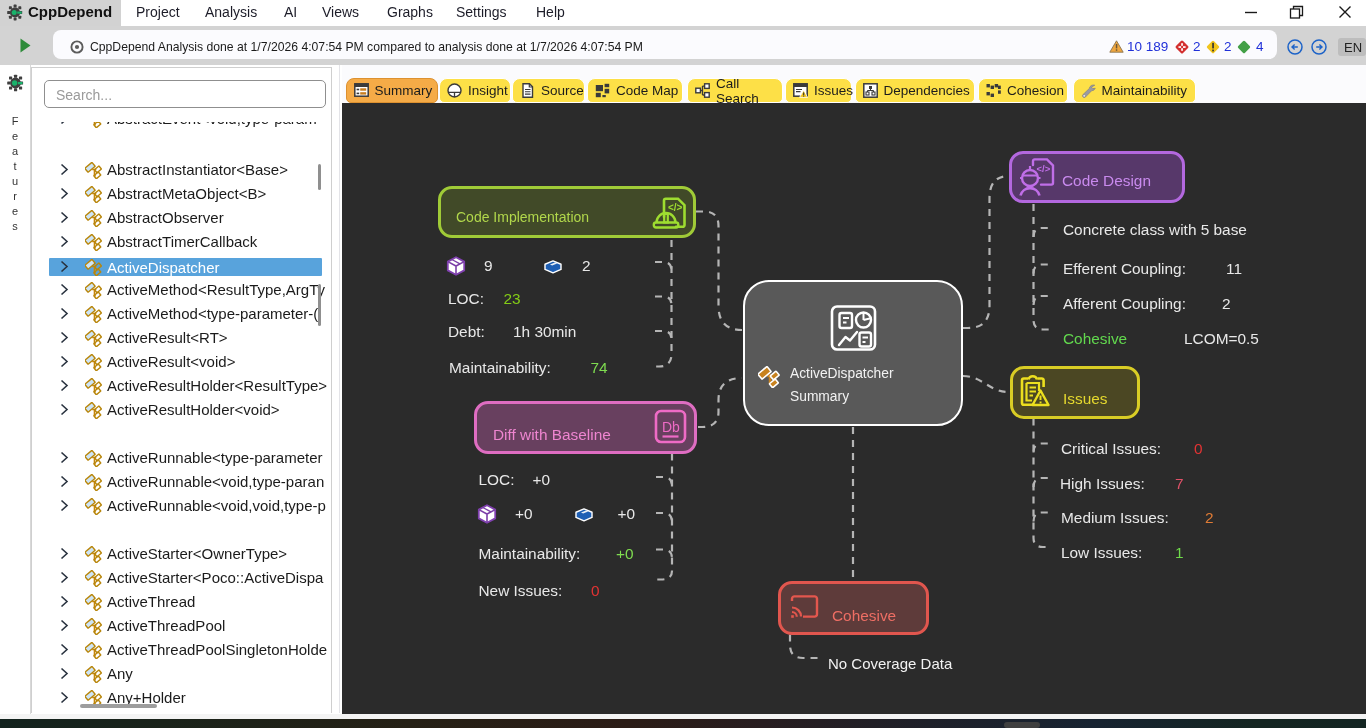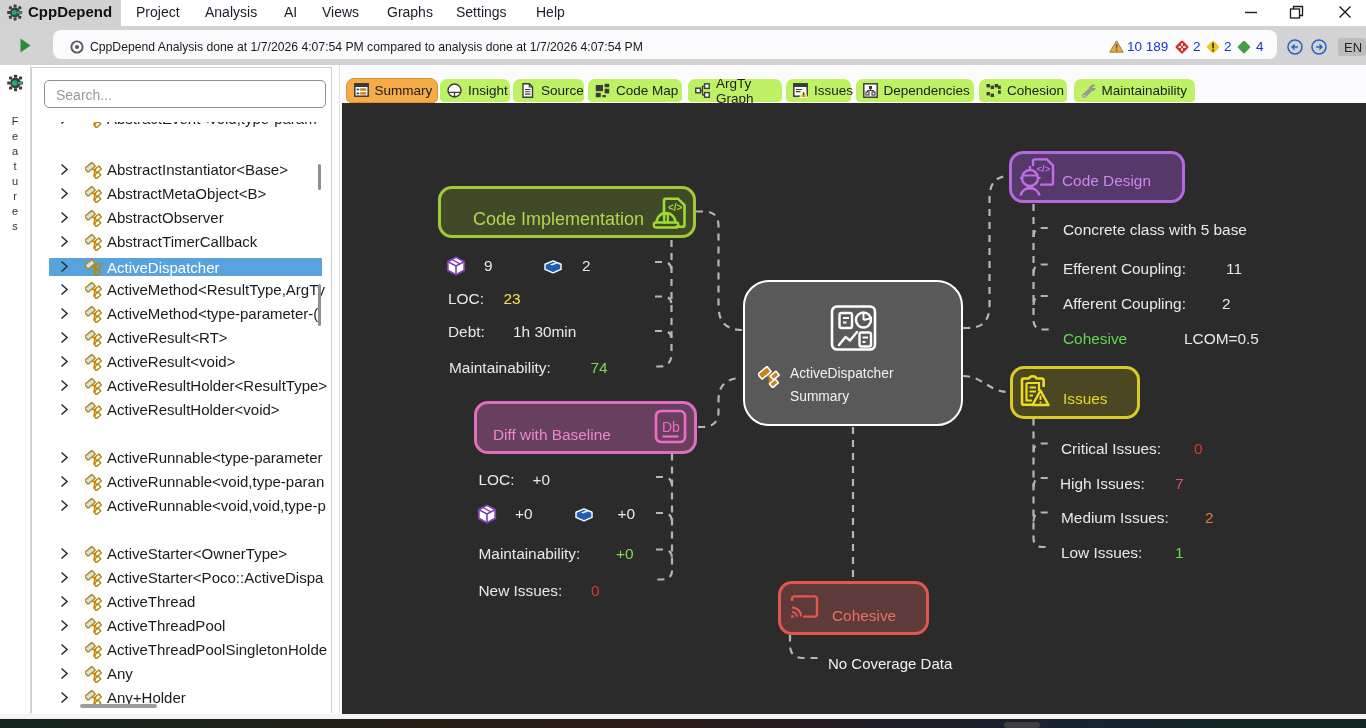--- a/index.html
+++ b/index.html
@@ -33,21 +33,21 @@
 .trow.sel .chev{top:1.5px;}.trow.sel .ticon{top:0.5px;}.trow.sel .tlabel{top:1px;}
 .trow.sel .chev{left:11px;}
 .trow.sel .ticon{left:36px;}
 .trow.sel .tlabel{left:58px;color:#fff;}
 
 .vthumb{width:3px;background:#8f8f8f;border-radius:2px;}
 #hthumb{left:80px;top:704px;width:77px;height:3.5px;background:#9d9d9d;border-radius:2px;}
 
 #tabbar{left:342px;top:65px;width:1024px;height:38px;background:#fbfbfd;}
 .tab{position:absolute;top:78px;height:25px;border-radius:8px 8px 5px 5px;
-  background:#bef264;border:1px solid #fff;color:#1c1c1c;font-size:13.5px;
+  background:#fde047;border:1px solid #fff;color:#1c1c1c;font-size:13.5px;
   display:flex;align-items:center;padding:0 0 0 7px;}
 .tab svg{margin-right:6px;flex:none;}
 .tab.active{background:#f5ab47;border:1.5px solid #dd9130;z-index:2;}
 
 #canvas{left:342px;top:103px;width:1024px;height:611px;background:#2b2b2b;overflow:hidden;}
 .gbox{position:absolute;border-radius:14px;}
 .gtitle{position:absolute;font-size:15px;}
 .ctext{position:absolute;font-size:15px;color:#e8e8e8;white-space:nowrap;}
 
 #sepline{left:0;top:714px;width:1366px;height:5px;background:#f4f4f4;}
@@ -471,21 +471,21 @@
       </svg>
       <span>Code Map</span>
     </div>
 <div class="tab" style="left:687.0px;width:96px">
       <svg width="15" height="15" viewBox="0 0 15 15">
         <rect x="0.8" y="5.2" width="4.6" height="4.6" fill="#fff" stroke="#3a3a3a" stroke-width="1.4"></rect>
         <rect x="9.6" y="0.8" width="4.6" height="4.6" fill="#fff" stroke="#3a3a3a" stroke-width="1.4"></rect>
         <rect x="9.6" y="9.6" width="4.6" height="4.6" fill="#fff" stroke="#3a3a3a" stroke-width="1.4"></rect>
         <path d="M5.4 7.5 H7.5 M7.5 3.1 H9.6 M7.5 12 H9.6 M7.5 3.1 V12" fill="none" stroke="#3a3a3a" stroke-width="1.3"></path>
       </svg>
-      <span>ArgTy Graph</span>
+      <span>Call Search</span>
     </div>
 <div class="tab" style="left:785.0px;width:67px">
       <svg width="15" height="15" viewBox="0 0 15 15">
         <rect x="0.8" y="0.8" width="13.4" height="12.4" fill="#fff" stroke="#3a3a3a" stroke-width="1.5"></rect>
         <rect x="0.8" y="0.8" width="13.4" height="3.2" fill="#3a3a3a"></rect>
         <path d="M3 6.5 H9 M3 8.7 H7.5" stroke="#3a3a3a" stroke-width="1.2"></path>
         <path d="M10.6 7.2 L14.6 14.4 H6.6 Z" fill="#f2c51d" stroke="#fff" stroke-width="0.8"></path>
         <rect x="10.1" y="9.4" width="1.1" height="2.6" fill="#333"></rect>
         <rect x="10.1" y="12.5" width="1.1" height="1.1" fill="#333"></rect>
       </svg>
@@ -547,21 +547,21 @@
         <path d="M691.5 418.5 Q691.5 409.5 699.5 409.5 H707.5" fill="none" stroke="#b5b5b5" stroke-width="2.2" stroke-dasharray="7 6"></path>
         <path d="M511 324 V478" fill="none" stroke="#b5b5b5" stroke-width="2.2" stroke-dasharray="7 6"></path>
         <path d="M448 531.5 V542 Q448 555 461 555 H478" fill="none" stroke="#b5b5b5" stroke-width="2.2" stroke-dasharray="7 6"></path>
       </svg>
       <div class="gbox" style="left:95.5px;top:83.0px;width:258.5px;height:52.0px;border:3px solid #a0cb37;background:#414a28;"></div>
       <div class="gbox" style="left:131.5px;top:298.0px;width:223.0px;height:52.5px;border:3px solid #df6dc2;background:#68405f;"></div>
       <div class="gbox" style="left:401px;top:177px;width:220px;height:146px;border:2.5px solid #fff;background:#595959;border-radius:26px;"></div>
       <div class="gbox" style="left:667.0px;top:47.5px;width:176.0px;height:52.5px;border:3px solid #b368df;background:#57386a;"></div>
       <div class="gbox" style="left:668.0px;top:263.0px;width:129.5px;height:52.5px;border:3px solid #d9cd25;background:#4b4723;"></div>
       <div class="gbox" style="left:436.0px;top:478.0px;width:151.0px;height:53.5px;border:3px solid #e1564e;background:#5e3b3a;"></div>
-      <div class="gtitle" style="left:131px;top:105.5px;color:#b1d74b;font-size:18px">Code Implementation</div>
+      <div class="gtitle" style="left:114.0px;top:105.5px;color:#b1d74b;font-size:14px">Code Implementation</div>
       <div class="gtitle" style="left:151.0px;top:323.0px;color:#ee85d0;font-size:15.4px">Diff with Baseline</div>
       <div class="gtitle" style="left:720.0px;top:69.0px;color:#c98aee;font-size:15.4px">Code Design</div>
       <div class="gtitle" style="left:721.0px;top:287.0px;color:#e5d92e;font-size:15.4px">Issues</div>
       <div class="gtitle" style="left:490.0px;top:503.5px;color:#ee6e64;font-size:15.4px">Cohesive</div>
       <svg style="position:absolute;left:310.0px;top:92.0px" width="37" height="37" viewBox="0 0 37 37">
         <path d="M12 22 V5.5 A1.8 1.8 0 0 1 13.8 3.7 H26 L32.5 10.2 V30 A1.8 1.8 0 0 1 30.7 31.8 H24" fill="none" stroke="#9edd30" stroke-width="2.6" stroke-linecap="round"></path>
         <text x="16" y="15.5" font-size="10" font-weight="bold" fill="#9edd30" font-family="Liberation Sans">&lt;/&gt;</text>
         <path d="M4.5 27.5 A9.5 9.5 0 0 1 23.5 27.5" fill="none" stroke="#9edd30" stroke-width="2.4"></path>
         <path d="M12.2 19 h3.6 v8.5 h-3.6 Z" fill="none" stroke="#9edd30" stroke-width="2.2"></path>
         <rect x="1.8" y="27.5" width="24.5" height="5" rx="2.2" fill="none" stroke="#9edd30" stroke-width="2.4"></rect>
@@ -623,21 +623,21 @@
         <path d="M1.8 5.6 L10 10 L18.2 5.6 M10 10 V18.8" fill="none" stroke="#7b3fa8" stroke-width="1.6"></path>
         <path d="M5.8 3.5 L14 7.9" fill="none" stroke="#7b3fa8" stroke-width="1.4"></path>
       </svg>
       <svg style="position:absolute;left:232.0px;top:405.0px" width="20" height="16" viewBox="0 0 20 18">
         <path d="M10 1 L19 4.8 V10.6 L10 14.4 L1 10.6 V4.8 Z" fill="#1e5fb4" stroke="#fff" stroke-width="1.6" stroke-linejoin="round"></path>
         <path d="M6.6 5.2 L12.3 2.9 L14.7 4 L9 6.3 Z" fill="#e8eef4"></path>
       </svg>
       <div class="ctext" style="left:142.0px;top:153.5px;color:#e8e8e8;font-size:15.4px">9</div>
       <div class="ctext" style="left:240.0px;top:153.5px;color:#e8e8e8;font-size:15.4px">2</div>
       <div class="ctext" style="left:106.0px;top:186.5px;color:#e8e8e8;font-size:15.4px">LOC:</div>
-      <div class="ctext" style="left:161.5px;top:186.5px;color:#fde047;font-size:15.4px">23</div>
+      <div class="ctext" style="left:161.5px;top:186.5px;color:#84cc16;font-size:15.4px">23</div>
       <div class="ctext" style="left:106.0px;top:219.5px;color:#e8e8e8;font-size:15.4px">Debt:</div>
       <div class="ctext" style="left:171.0px;top:219.5px;color:#e8e8e8;font-size:15.4px">1h 30min</div>
       <div class="ctext" style="left:107.0px;top:256.0px;color:#e8e8e8;font-size:15.4px">Maintainability:</div>
       <div class="ctext" style="left:248.5px;top:256.0px;color:#7fdc50;font-size:15.4px">74</div>
       <div class="ctext" style="left:136.5px;top:368.0px;color:#e8e8e8;font-size:15.4px">LOC:</div>
       <div class="ctext" style="left:190.5px;top:368.0px;color:#e8e8e8;font-size:15.4px">+0</div>
       <div class="ctext" style="left:173.0px;top:402.0px;color:#e8e8e8;font-size:15.4px">+0</div>
       <div class="ctext" style="left:275.5px;top:402.0px;color:#e8e8e8;font-size:15.4px">+0</div>
       <div class="ctext" style="left:136.5px;top:442.0px;color:#e8e8e8;font-size:15.4px">Maintainability:</div>
       <div class="ctext" style="left:274.0px;top:442.0px;color:#7fdc50;font-size:15.4px">+0</div>

